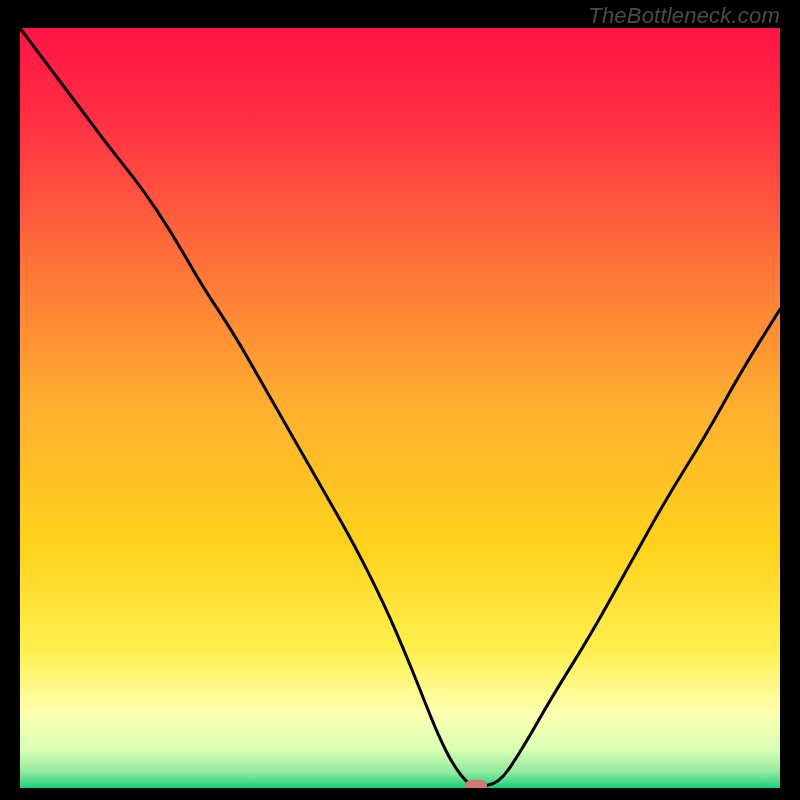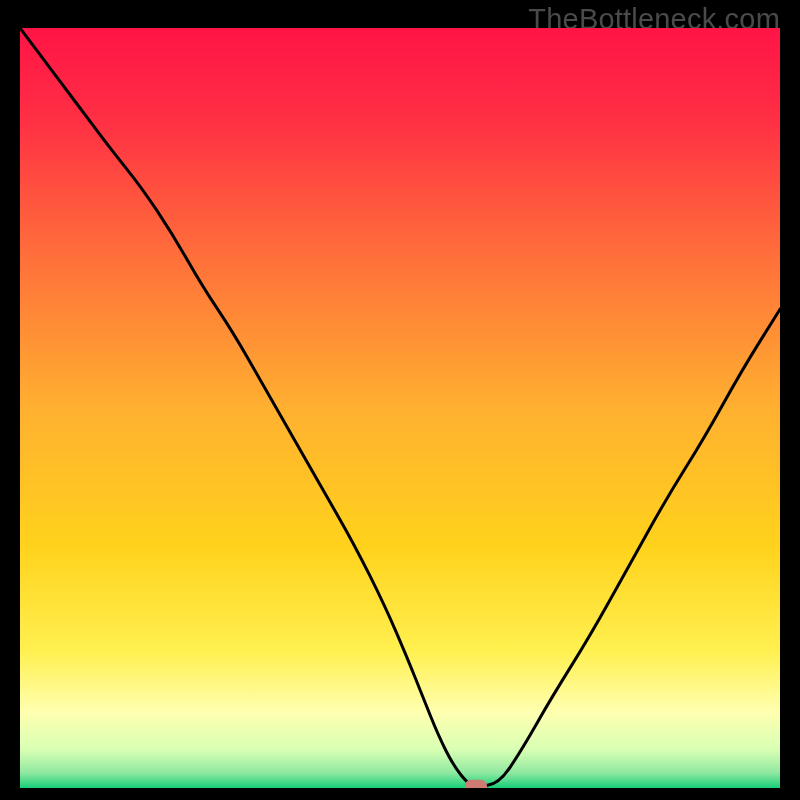--- a/index.html
+++ b/index.html
@@ -15,23 +15,24 @@
     position: relative;
     width: 800px;
     height: 800px;
     background: #000;
   }
   .watermark {
     position: absolute;
     top: 3px;
     right: 20px;
     color: #4a4a4a;
-    font-size: 29px;
+    font-size: 22px;
     font-weight: 500;
     letter-spacing: 0.2px;
+    font-style: italic;
   }
   .plot {
     position: absolute;
     left: 20px;
     top: 28px;
     width: 760px;
     height: 760px;
   }
 </style>
 </head>

